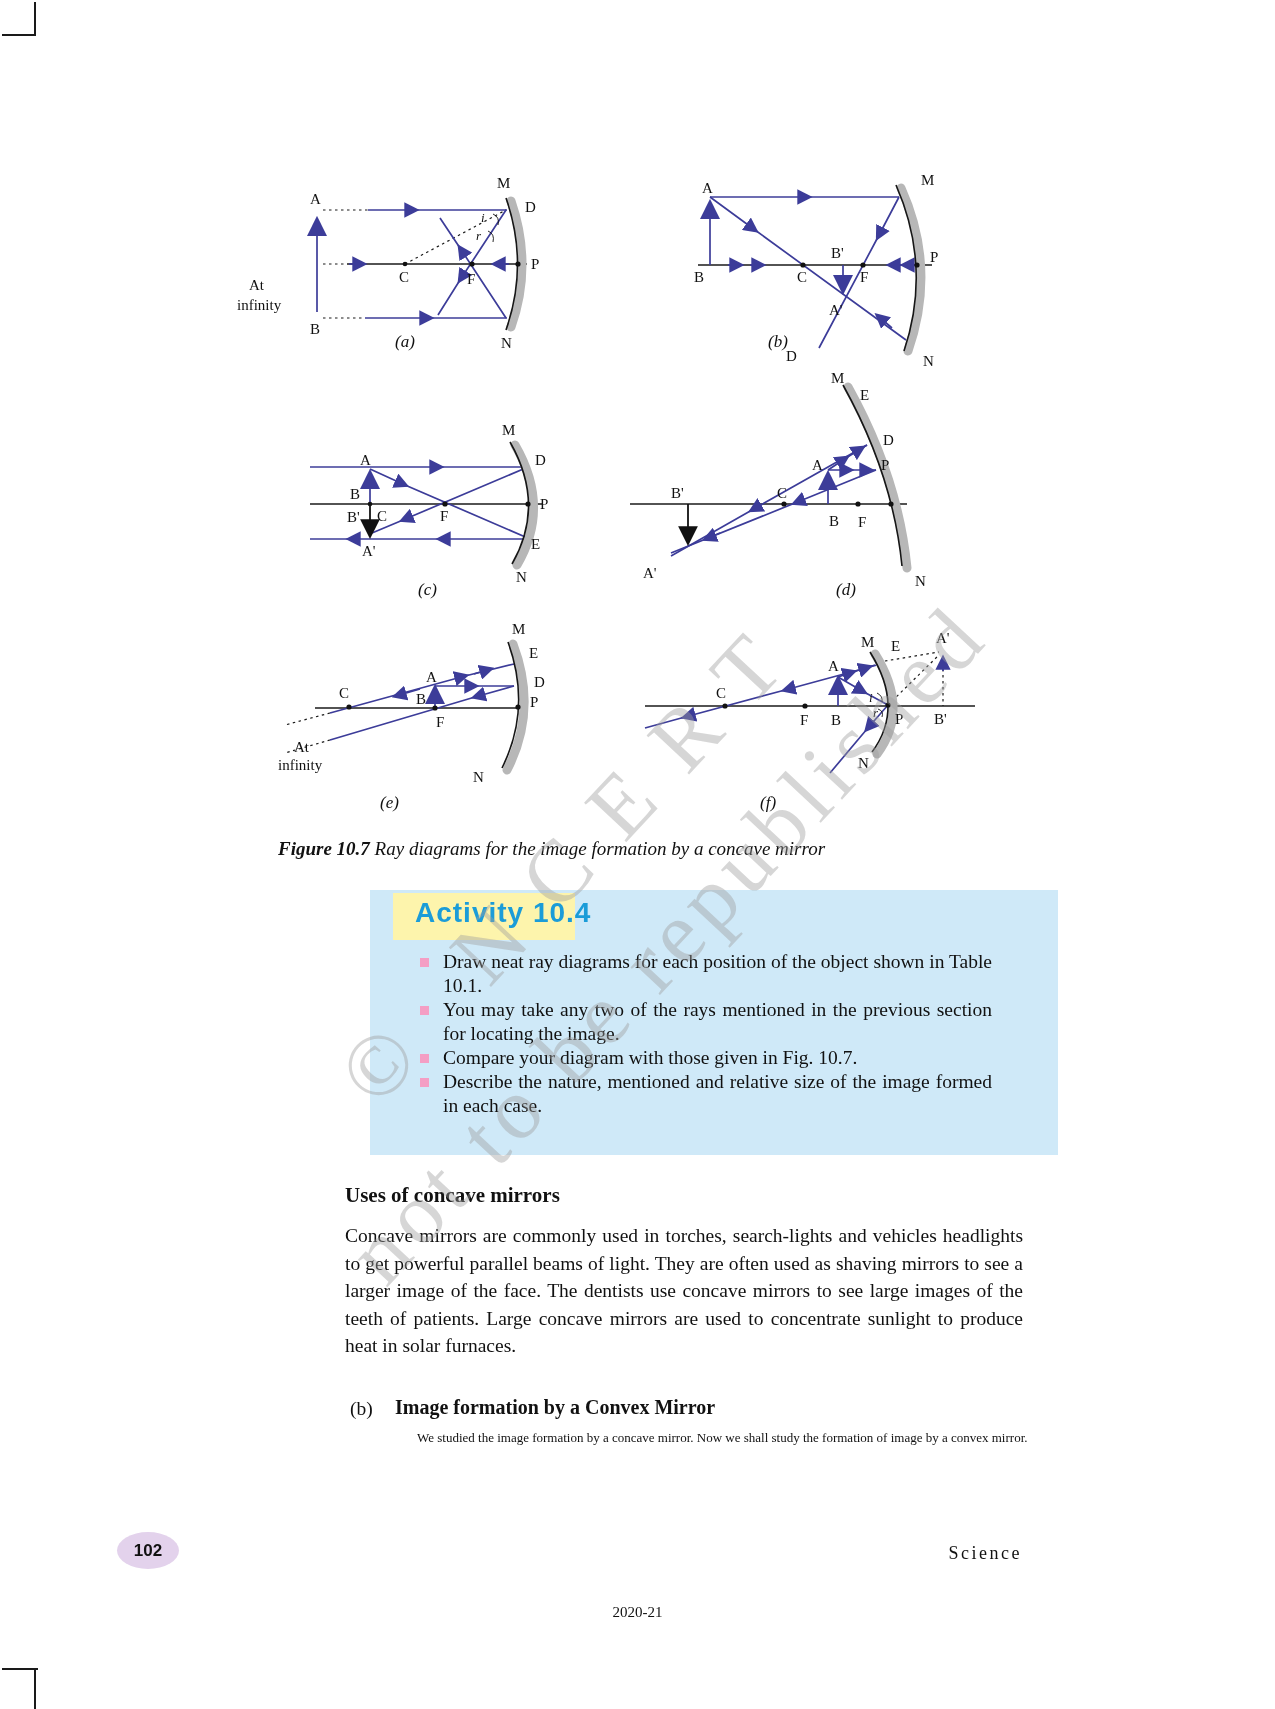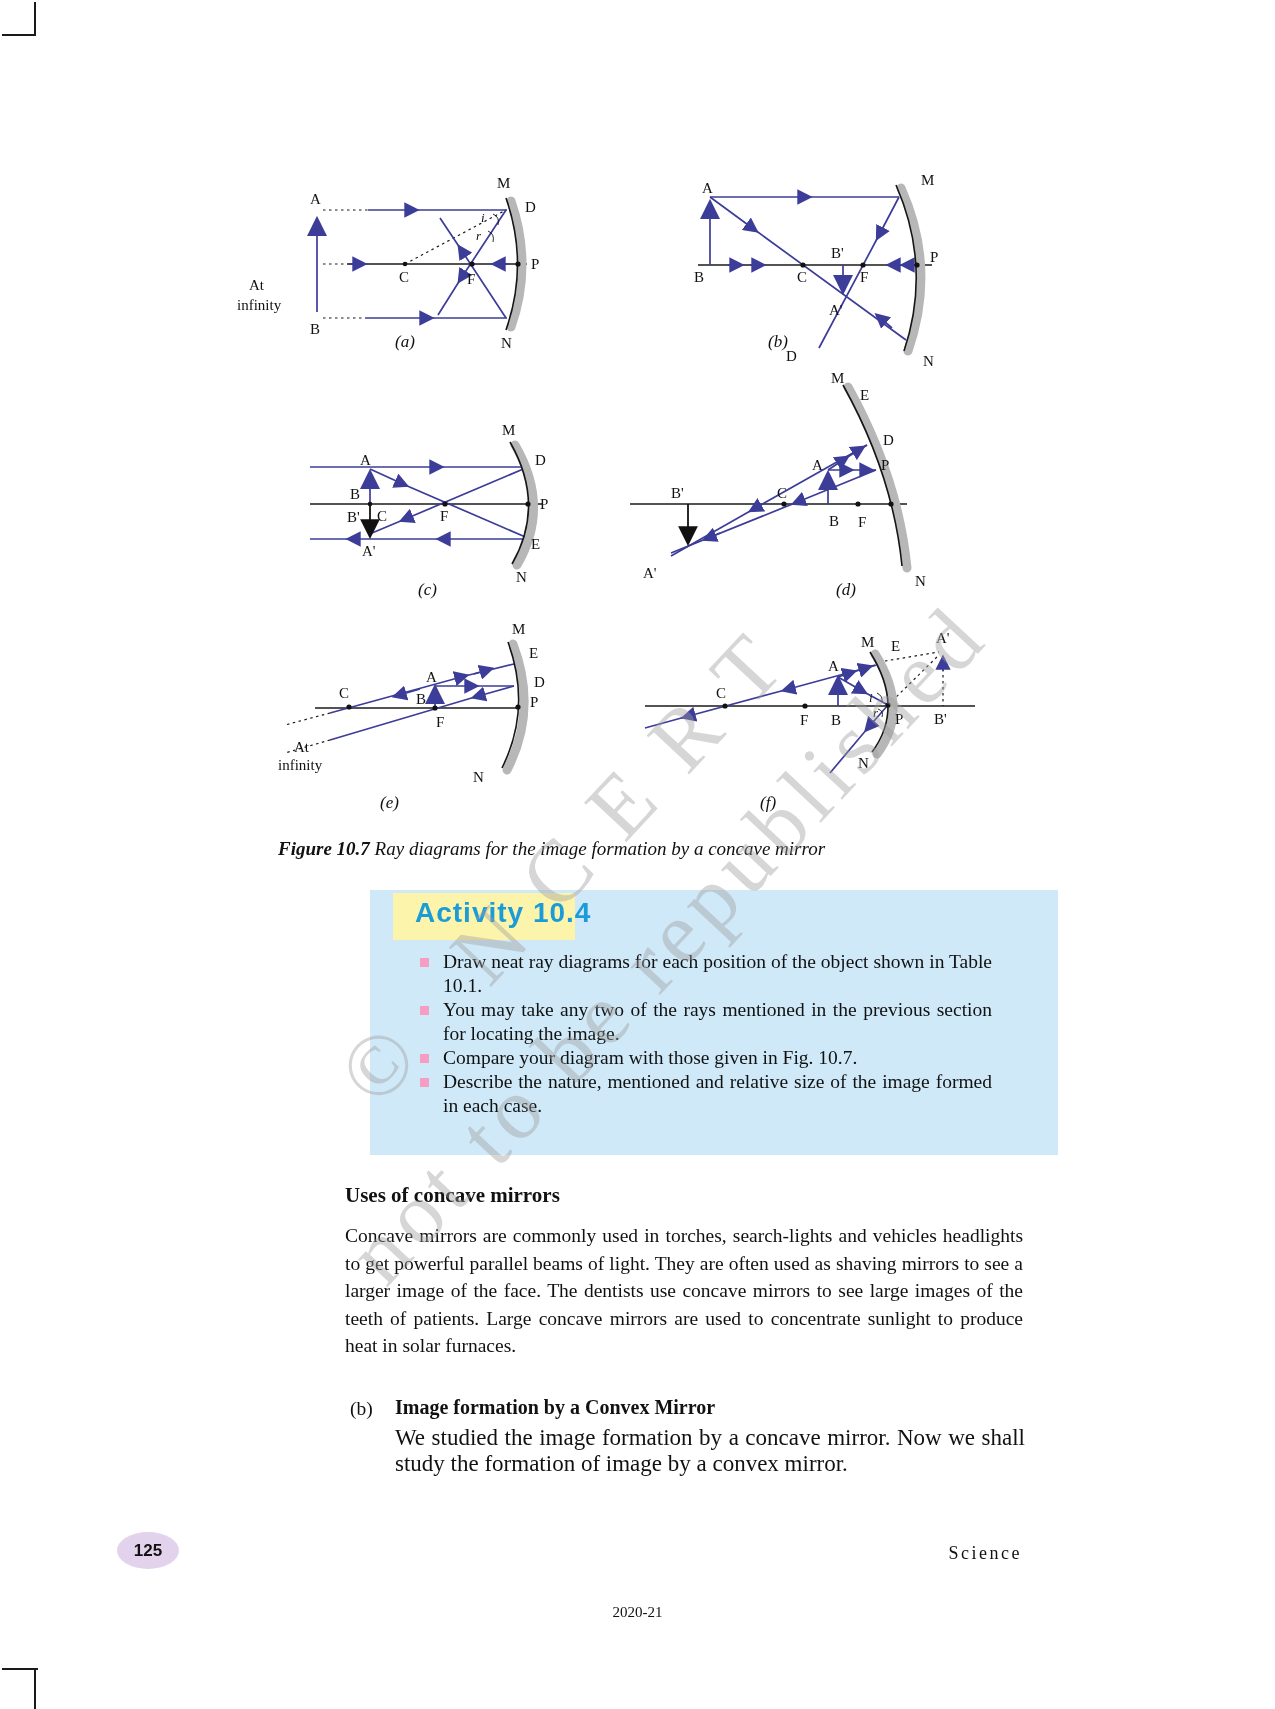--- a/index.html
+++ b/index.html
@@ -28,21 +28,21 @@
   .act-list{position:absolute;left:50px;top:60px;width:572px;}
   .act-item{display:flex;align-items:flex-start;font-size:19.5px;line-height:24px;}
   .act-item .sq{flex:0 0 9px;width:9px;height:9px;background:#f49ec4;margin:8px 14px 0 0;}
   .act-item .tx{flex:1;text-align:justify;}
   
   .uses-h{position:absolute;left:345px;top:1183px;font-size:21px;font-weight:bold;}
   .uses-p{position:absolute;left:345px;top:1222px;width:678px;font-size:19.5px;line-height:27.5px;text-align:justify;}
   .secb{position:absolute;left:350px;top:1396px;width:675px;}
   .secb .mk{position:absolute;left:0;top:2px;font-size:19.5px;}
   .secb .hd{margin-left:45px;font-size:20px;font-weight:bold;}
-  .secb .bd{margin-left:45px;margin-top:6px;width:630px;font-size:23px;line-height:26px;text-align:justify;}
+  .secb .bd{margin-left:67px;margin-top:6px;width:630px;font-size:13px;line-height:26px;text-align:justify;}
   
   .badge{position:absolute;left:117px;top:1532px;width:62px;height:37px;background:#e3d2ec;
          border-radius:50%;display:flex;align-items:center;justify-content:center;
          font-family:"Liberation Sans",sans-serif;font-weight:bold;font-size:17px;color:#111;}
   .science{position:absolute;left:840px;top:1543px;width:182px;text-align:right;font-size:18px;letter-spacing:2.5px;}
   .year{position:absolute;left:0;top:1592px;width:1275px;text-align:center;font-size:15px;margin-top:12px;}
   
   .wm{position:absolute;left:60px;top:430px;width:1120px;height:940px;display:flex;flex-direction:column;
       align-items:center;justify-content:center;transform:rotate(-47deg);pointer-events:none;z-index:9;
       color:#9f9f9f;opacity:0.42;font-family:"Liberation Serif",serif;}
@@ -286,21 +286,21 @@
   <div class="uses-h">Uses of concave mirrors</div>
   <div class="uses-p">Concave mirrors are commonly used in torches, search-lights and vehicles headlights to get powerful parallel beams of light. They are often used as shaving mirrors to see a larger image of the face. The dentists use concave mirrors to see large images of the teeth of patients. Large concave mirrors are used to concentrate sunlight to produce heat in solar furnaces.</div>
 
   <div class="secb">
     <div class="mk">(b)</div>
     <div class="hd">Image formation by a Convex Mirror</div>
     <div class="bd">We studied the image formation by a concave mirror. Now we shall study the formation of image by a convex mirror.</div>
   </div>
 
   <div class="badge">
-      <span>125</span>
+      <span>102</span>
     </div>
   <div class="science">Science</div>
   <div class="year">2020-21</div>
 
   <div class="wm">
     <div class="l1">© NCERT</div>
     <div class="l2">not to be republished</div>
   </div>
 
 </div>

